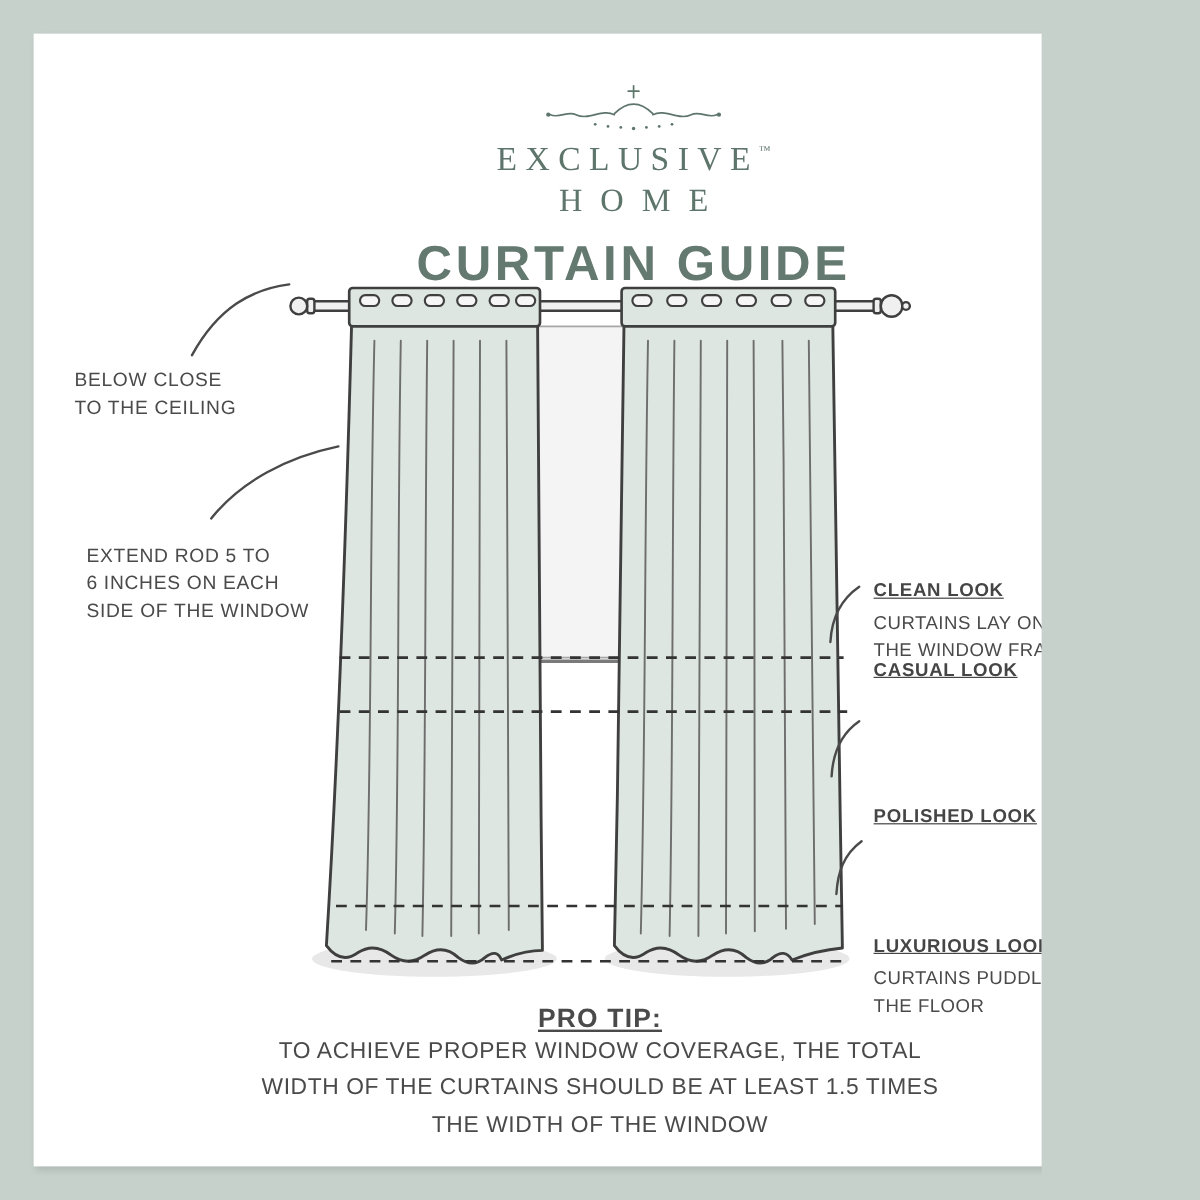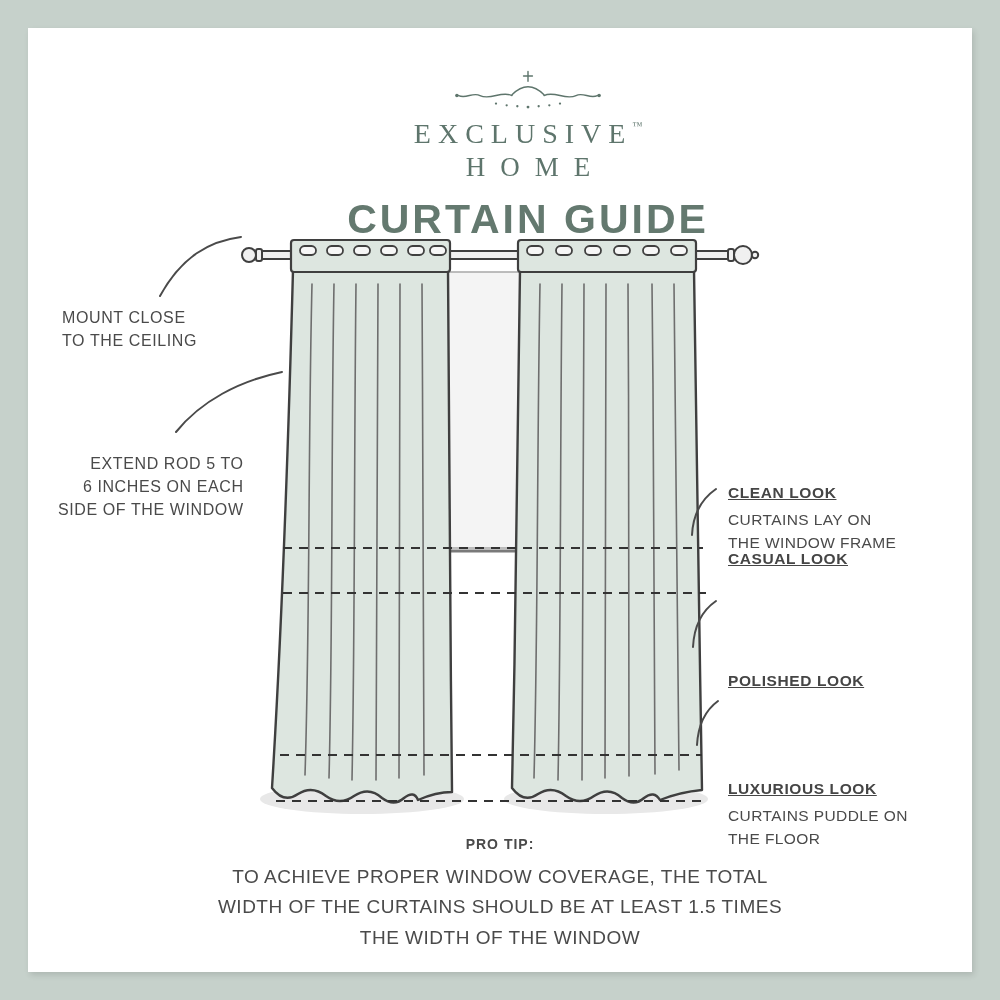--- a/index.html
+++ b/index.html
@@ -7,21 +7,21 @@
     --card_bg:#ffffff;
     --brand:#5e756c;
     --title:#64796f;
     --ink:#4a4a4a;
     --curtain_fill:#dde6e0;
     --line:#3f3f3f;
   }
   *{box-sizing:border-box;margin:0;padding:0;}
   body{width:1000px;height:1000px;background:var(--outer_bg);
        font-family:"Liberation Sans","DejaVu Sans",sans-serif;color:var(--ink);}
-  .page{position:relative;width:1000px;height:1000px;background:var(--outer_bg);overflow:hidden;}
+  .page{position:relative;width:868px;height:1000px;background:var(--outer_bg);overflow:hidden;}
   .card{position:absolute;left:28px;top:28px;width:944px;height:944px;background:var(--card_bg);
         box-shadow:2px 3px 6px rgba(0,0,0,.12);}
   .abs{position:absolute;}
   
   .ornament-wrap{position:absolute;left:410px;top:40px;width:180px;height:48px;}
   .brand-top{position:absolute;left:0;top:90px;width:1000px;text-align:center;
              font-family:"Liberation Serif","DejaVu Serif",serif;color:var(--brand);
              font-size:28px;letter-spacing:7px;font-weight:400;}
   .brand-top sup{font-size:10px;letter-spacing:0;vertical-align:14px;}
   .brand-bottom{position:absolute;left:0;top:124px;width:1000px;text-align:center;
@@ -31,21 +31,21 @@
              font-size:41px;font-weight:700;letter-spacing:3px;color:var(--title);}
   
   .note{position:absolute;font-size:16px;line-height:1.45;letter-spacing:.6px;
         white-space:pre-line;color:var(--ink);}
   .look{position:absolute;left:728px;width:250px;}
   .look .look-heading{font-size:15.5px;font-weight:700;letter-spacing:.6px;
         text-decoration:underline;color:#454545;display:inline-block;}
   .look .look-body{margin-top:6px;font-size:15.5px;line-height:1.5;letter-spacing:.4px;
         white-space:pre-line;}
   .protip-heading{position:absolute;left:0;top:836px;width:1000px;text-align:center;
-        font-size:14px;font-weight:700;letter-spacing:1px;}
+        font-size:22px;font-weight:700;letter-spacing:1px;text-decoration:underline;}
   .protip-body{position:absolute;left:190px;top:862px;width:620px;text-align:center;
         font-size:19px;line-height:1.6;letter-spacing:.5px;white-space:pre-line;}
   
   svg{display:block;}
   .curtain{fill:var(--curtain_fill);stroke:var(--line);stroke-width:2.4;stroke-linejoin:round;}
   .header-band{fill:var(--curtain_fill);stroke:var(--line);stroke-width:2.2;}
   .grommet{fill:#f6f6f6;stroke:var(--line);stroke-width:1.8;}
   .fold{fill:none;stroke:#6e6e6e;stroke-width:1.6;stroke-linecap:round;}
   .dashed{fill:none;stroke:#333;stroke-width:2.2;stroke-dasharray:9 7;}
   .pointer{fill:none;stroke:#4a4a4a;stroke-width:2;stroke-linecap:round;}
@@ -165,23 +165,23 @@
 
     <g>
       <path class="pointer" d="M160,296 C182,256 210,241 241,237"></path>
       <path class="pointer" d="M176,432 C201,401 239,381 282,372"></path>
       <path class="pointer" d="M716,489 C700,500 693,516 692,535"></path>
       <path class="pointer" d="M716,601 C700,612 694,628 693,647"></path>
       <path class="pointer" d="M718,701 C703,712 698,727 697,745"></path>
     </g>
   </svg>
 
-  <div class="note" style="left:62px;top:306px;">MOUNT CLOSE
+  <div class="note" style="left:62px;top:306px;">BELOW CLOSE
 TO THE CEILING</div>
-  <div class="note" style="left:58px;top:452px;text-align:right;">EXTEND ROD 5 TO
+  <div class="note" style="left:72px;top:452px;">EXTEND ROD 5 TO
 6 INCHES ON EACH
 SIDE OF THE WINDOW</div>
 
   <div class="look" style="top:452px;margin-top:32px;">
     <span class="look-heading">CLEAN LOOK</span>
     <div class="look-body">CURTAINS LAY ON
 THE WINDOW FRAME</div>
   </div>
   <div class="look" style="top:550px;">
     <span class="look-heading">CASUAL LOOK</span>

